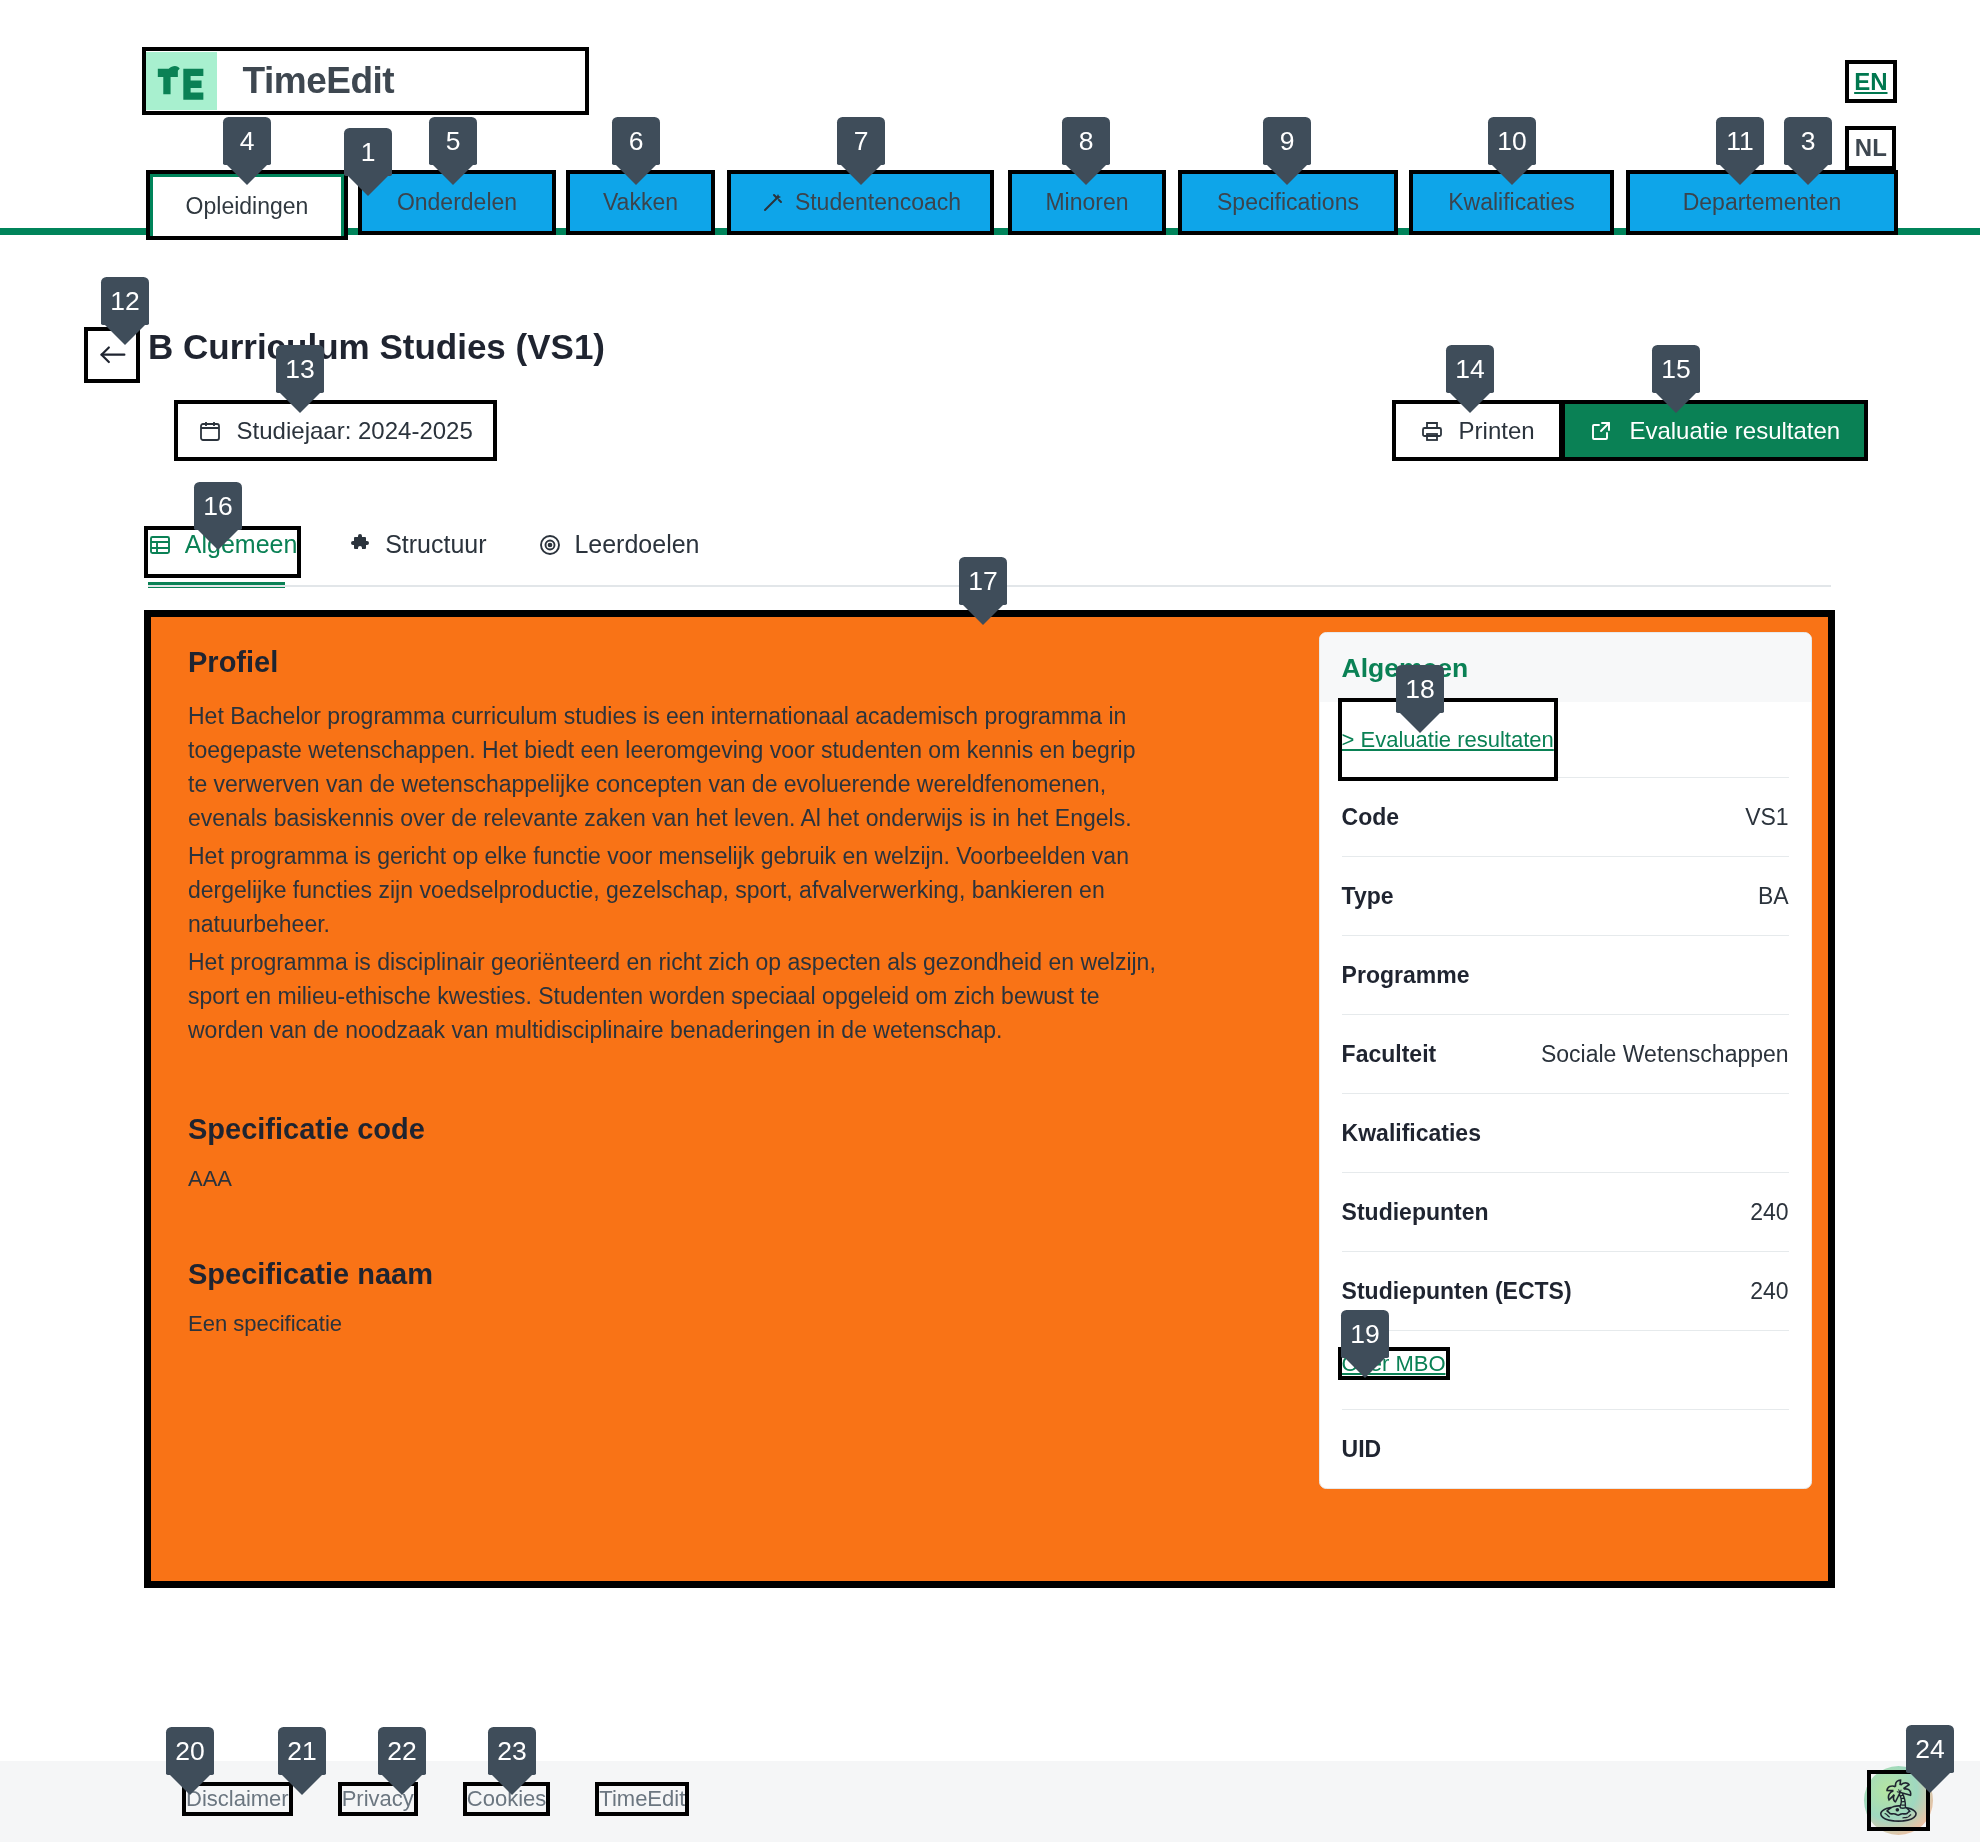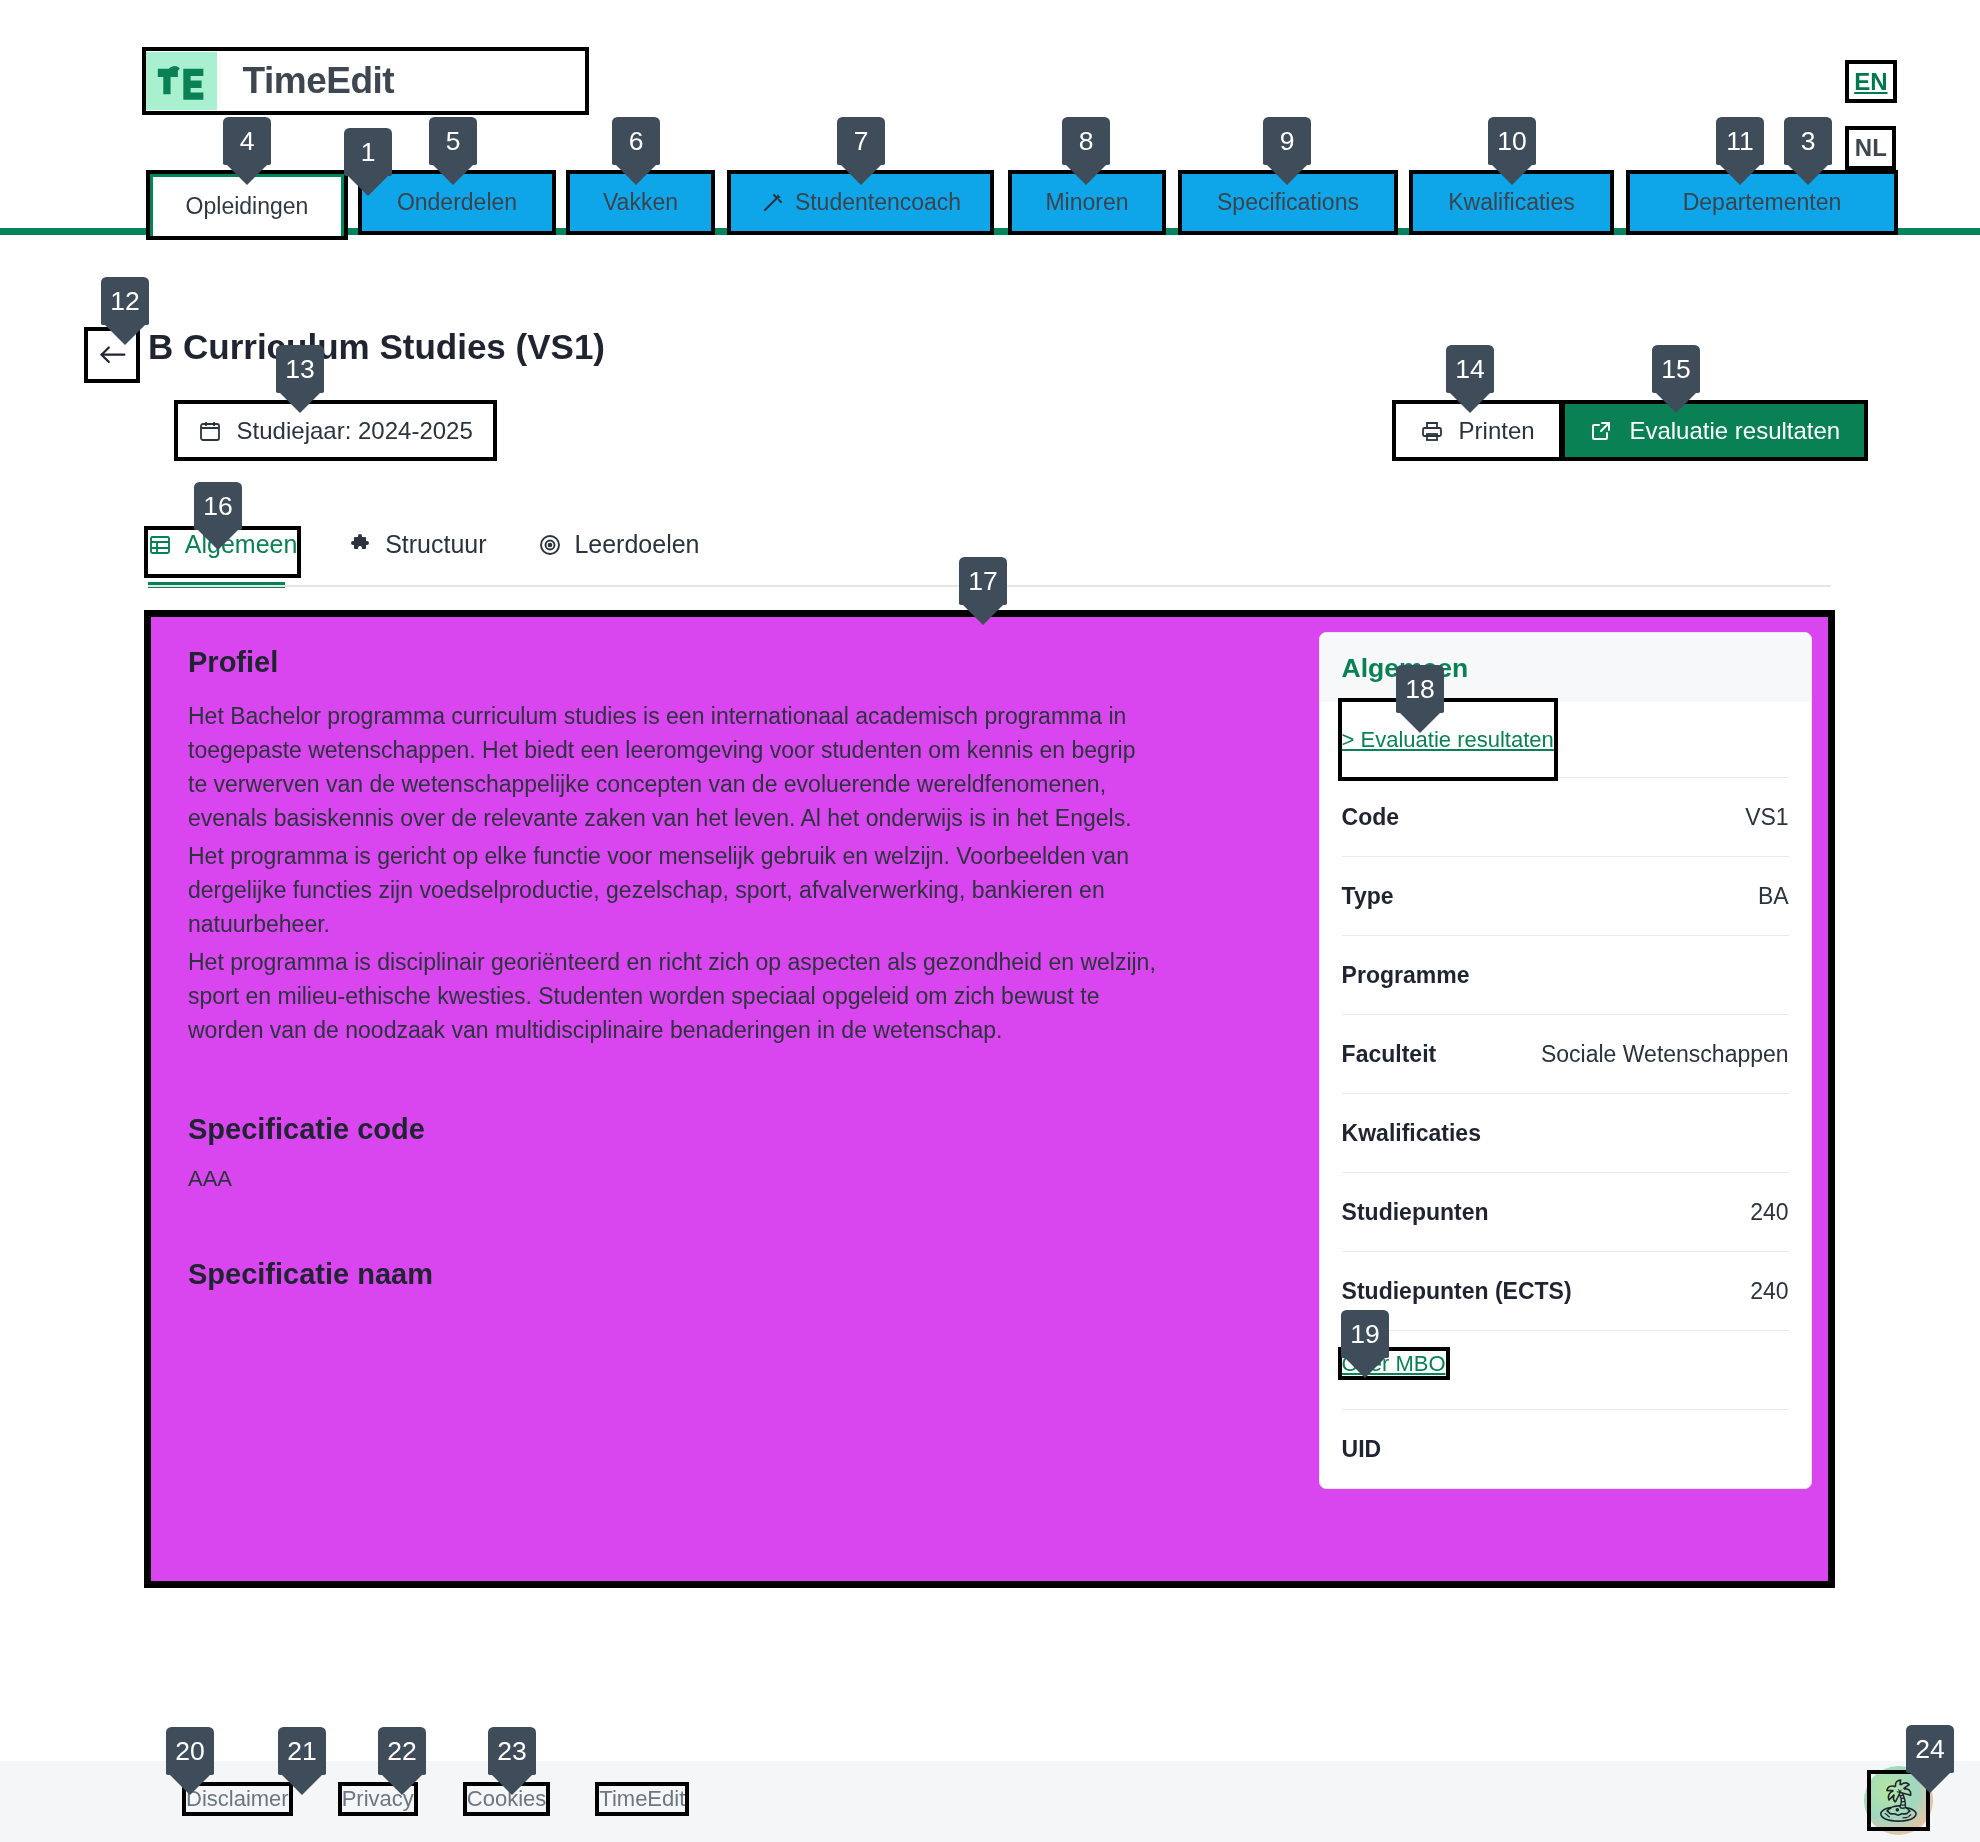--- a/index.html
+++ b/index.html
@@ -134,21 +134,21 @@
     position:absolute; left:148px; top:582px; width: 137px; height: 5.5px; background:#0a8155;
   }
   .subtabs-rule {
     position:absolute; left:148px; top:585px; width: 1683px; height: 1.8px; background:#e2e6e9;
   }
 
   
   .card {
     position:absolute; left: 148px; top: 614px;
     width: 1683px; height: 970px;
-    background:#d946ef;
+    background:#f97316;
     border: 3.7px solid #000;
     display:flex;
   }
   .card-left { flex: 1 1 auto; padding: 29px 37px; }
   .sec-h {
     font-size: 29px; font-weight: bold; color:#1f2430; margin: 0 0 20px 0;
   }
   .sec-h.mt { margin-top: 66px; }
   .body-p {
     font-size: 23px; line-height: 1.48; color:#2b333c; margin:0 0 3.7px 0; max-width: 969px;
@@ -345,20 +345,21 @@
     <div class="card-left">
       <div class="sec-h">Profiel</div>
       <p class="body-p">Het Bachelor programma curriculum studies is een internationaal academisch programma in toegepaste wetenschappen. Het biedt een leeromgeving voor studenten om kennis en begrip te verwerven van de wetenschappelijke concepten van de evoluerende wereldfenomenen, evenals basiskennis over de relevante zaken van het leven. Al het onderwijs is in het Engels.</p>
       <p class="body-p">Het programma is gericht op elke functie voor menselijk gebruik en welzijn. Voorbeelden van dergelijke functies zijn voedselproductie, gezelschap, sport, afvalverwerking, bankieren en natuurbeheer.</p>
       <p class="body-p">Het programma is disciplinair georiënteerd en richt zich op aspecten als gezondheid en welzijn, sport en milieu-ethische kwesties. Studenten worden speciaal opgeleid om zich bewust te worden van de noodzaak van multidisciplinaire benaderingen in de wetenschap.</p>
 
       <div class="sec-h mt">Specificatie code</div>
       <div class="plain">AAA</div>
 
       <div class="sec-h mt">Specificatie naam</div>
+      <div class="plain">Een specificatie</div>
     </div>
 
     <div class="card-right">
       <div class="panel-head">
         <div class="panel-title">Algemeen</div>
       </div>
       <div class="panel-body">
         <a class="panel-link hl" href="#">&gt; Evaluatie resultaten</a>
 
         <div class="row">

